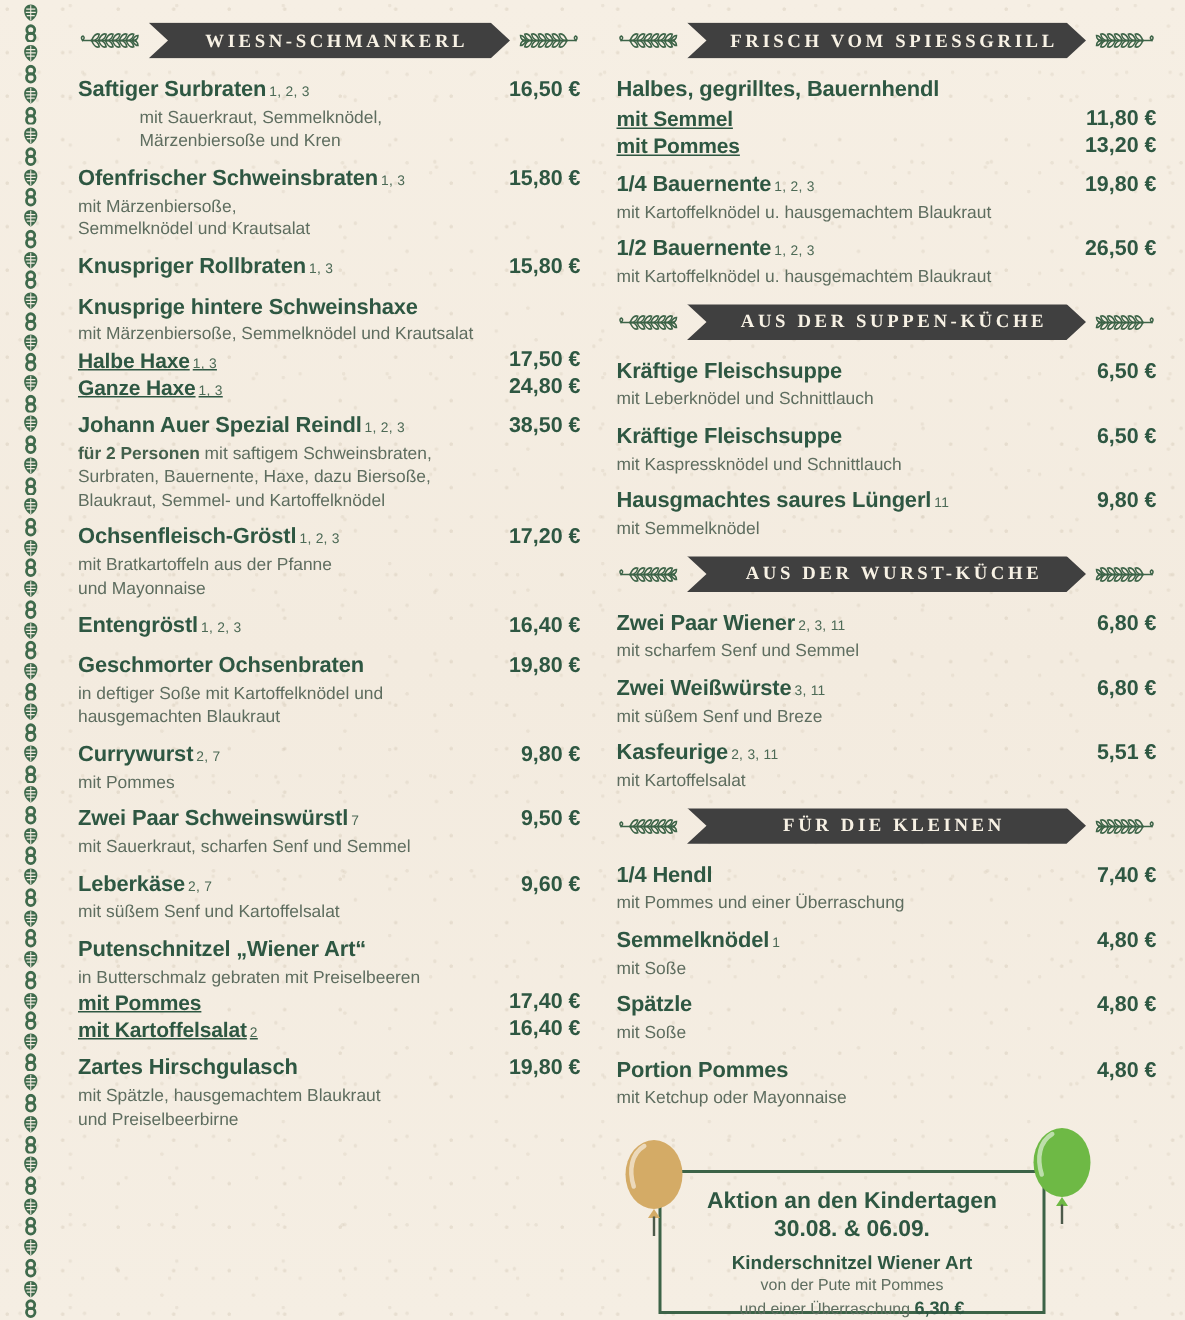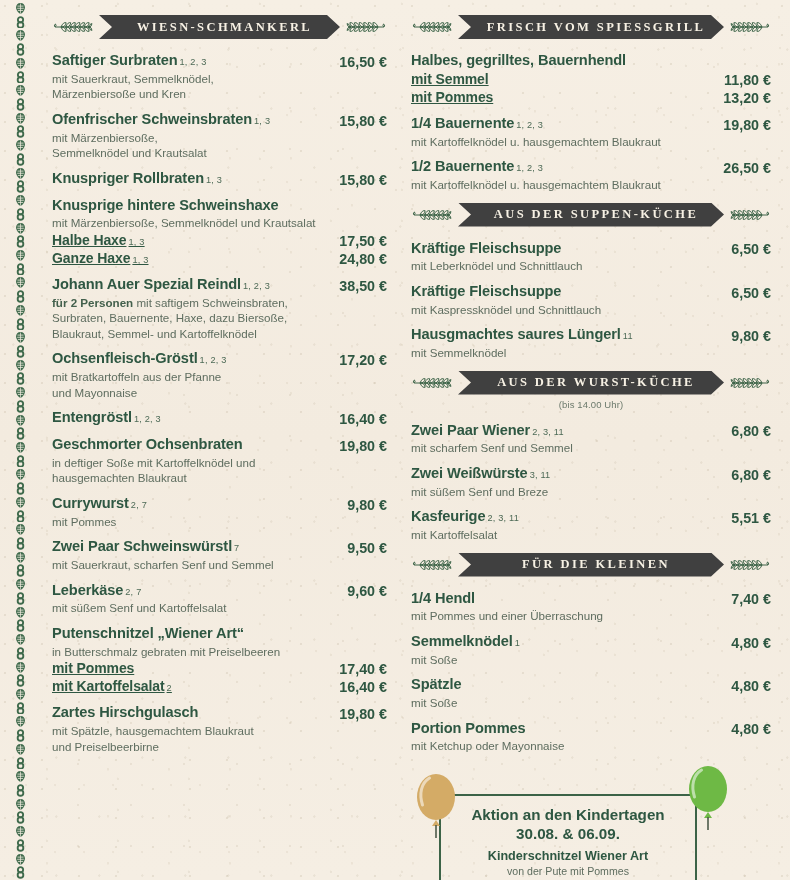--- a/index.html
+++ b/index.html
@@ -91,21 +91,21 @@
     margin-top: 3px;
     letter-spacing: .1px;
   }
 
   
   .items { margin-top: 12px; }
   .item { margin-bottom: 9px; }
 
   .line {
     display: flex;
-    align-items: flex-end;
+    align-items: flex-start;
     justify-content: space-between;
     gap: 8px;
   }
   .nm {
     font-size: 14.6px;
     font-weight: 700;
     color: #2e5742;
     letter-spacing: -.1px;
     line-height: 1.22;
   }
@@ -516,21 +516,21 @@
             <path d="M36 8 q 2 3.4 4 3.4 q 0 -3.4 -4 -3.4 z" fill="none" stroke="#3c6347" stroke-width="1"></path>
             <path d="M3 8 q -1.6 -2.4 0.4 -3 q 1.6 1.2 -0.4 3 z" fill="none" stroke="#3c6347" stroke-width="1"></path>
           </svg></span>
       </div>
       <div class="items">
         <div class="item">
           <div class="line">
             <div class="nm"><span>Saftiger Surbraten</span><span class="alg">1, 2, 3</span></div>
             <div class="pr">16,50 €</div>
           </div>
-          <div class="ds" style="white-space: pre-line;">mit Sauerkraut, Semmelknödel,
+          <div class="ds" style="white-space: pre-line; margin-left: 41px;">mit Sauerkraut, Semmelknödel,
 Märzenbiersoße und Kren</div>
         </div>
         <div class="item">
           <div class="line">
             <div class="nm"><span>Ofenfrischer Schweinsbraten</span><span class="alg">1, 3</span></div>
             <div class="pr">15,80 €</div>
           </div>
           <div class="ds" style="white-space: pre-line;">mit Märzenbiersoße,
 Semmelknödel und Krautsalat</div>
         </div>
@@ -793,21 +793,20 @@
             <path d="M22.799999999999997 8 q 2.4 5.4 5.2 4.2 q -1 -4.6 -5.2 -4.2 z" fill="none" stroke="#3c6347" stroke-width="1"></path>
             <path d="M27.4 8 q 2.4 -5.4 5.2 -4.2 q -1 4.6 -5.2 4.2 z" fill="none" stroke="#3c6347" stroke-width="1"></path>
             <path d="M27.4 8 q 2.4 5.4 5.2 4.2 q -1 -4.6 -5.2 -4.2 z" fill="none" stroke="#3c6347" stroke-width="1"></path>
             <path d="M32 8 q 2.4 -5.4 5.2 -4.2 q -1 4.6 -5.2 4.2 z" fill="none" stroke="#3c6347" stroke-width="1"></path>
             <path d="M32 8 q 2.4 5.4 5.2 4.2 q -1 -4.6 -5.2 -4.2 z" fill="none" stroke="#3c6347" stroke-width="1"></path>
             <path d="M36 8 q 2 -3.4 4 -3.4 q 0 3.4 -4 3.4 z" fill="none" stroke="#3c6347" stroke-width="1"></path>
             <path d="M36 8 q 2 3.4 4 3.4 q 0 -3.4 -4 -3.4 z" fill="none" stroke="#3c6347" stroke-width="1"></path>
             <path d="M3 8 q -1.6 -2.4 0.4 -3 q 1.6 1.2 -0.4 3 z" fill="none" stroke="#3c6347" stroke-width="1"></path>
           </svg></span>
       </div>
-      <div class="subnote">(bis 14.00 Uhr)</div>
       <div class="items">
         <div class="item">
           <div class="line">
             <div class="nm"><span>Zwei Paar Wiener</span><span class="alg">2, 3, 11</span></div>
             <div class="pr">6,80 €</div>
           </div>
           <div class="ds" style="white-space: pre-line;">mit scharfem Senf und Semmel</div>
         </div>
         <div class="item">
           <div class="line">

